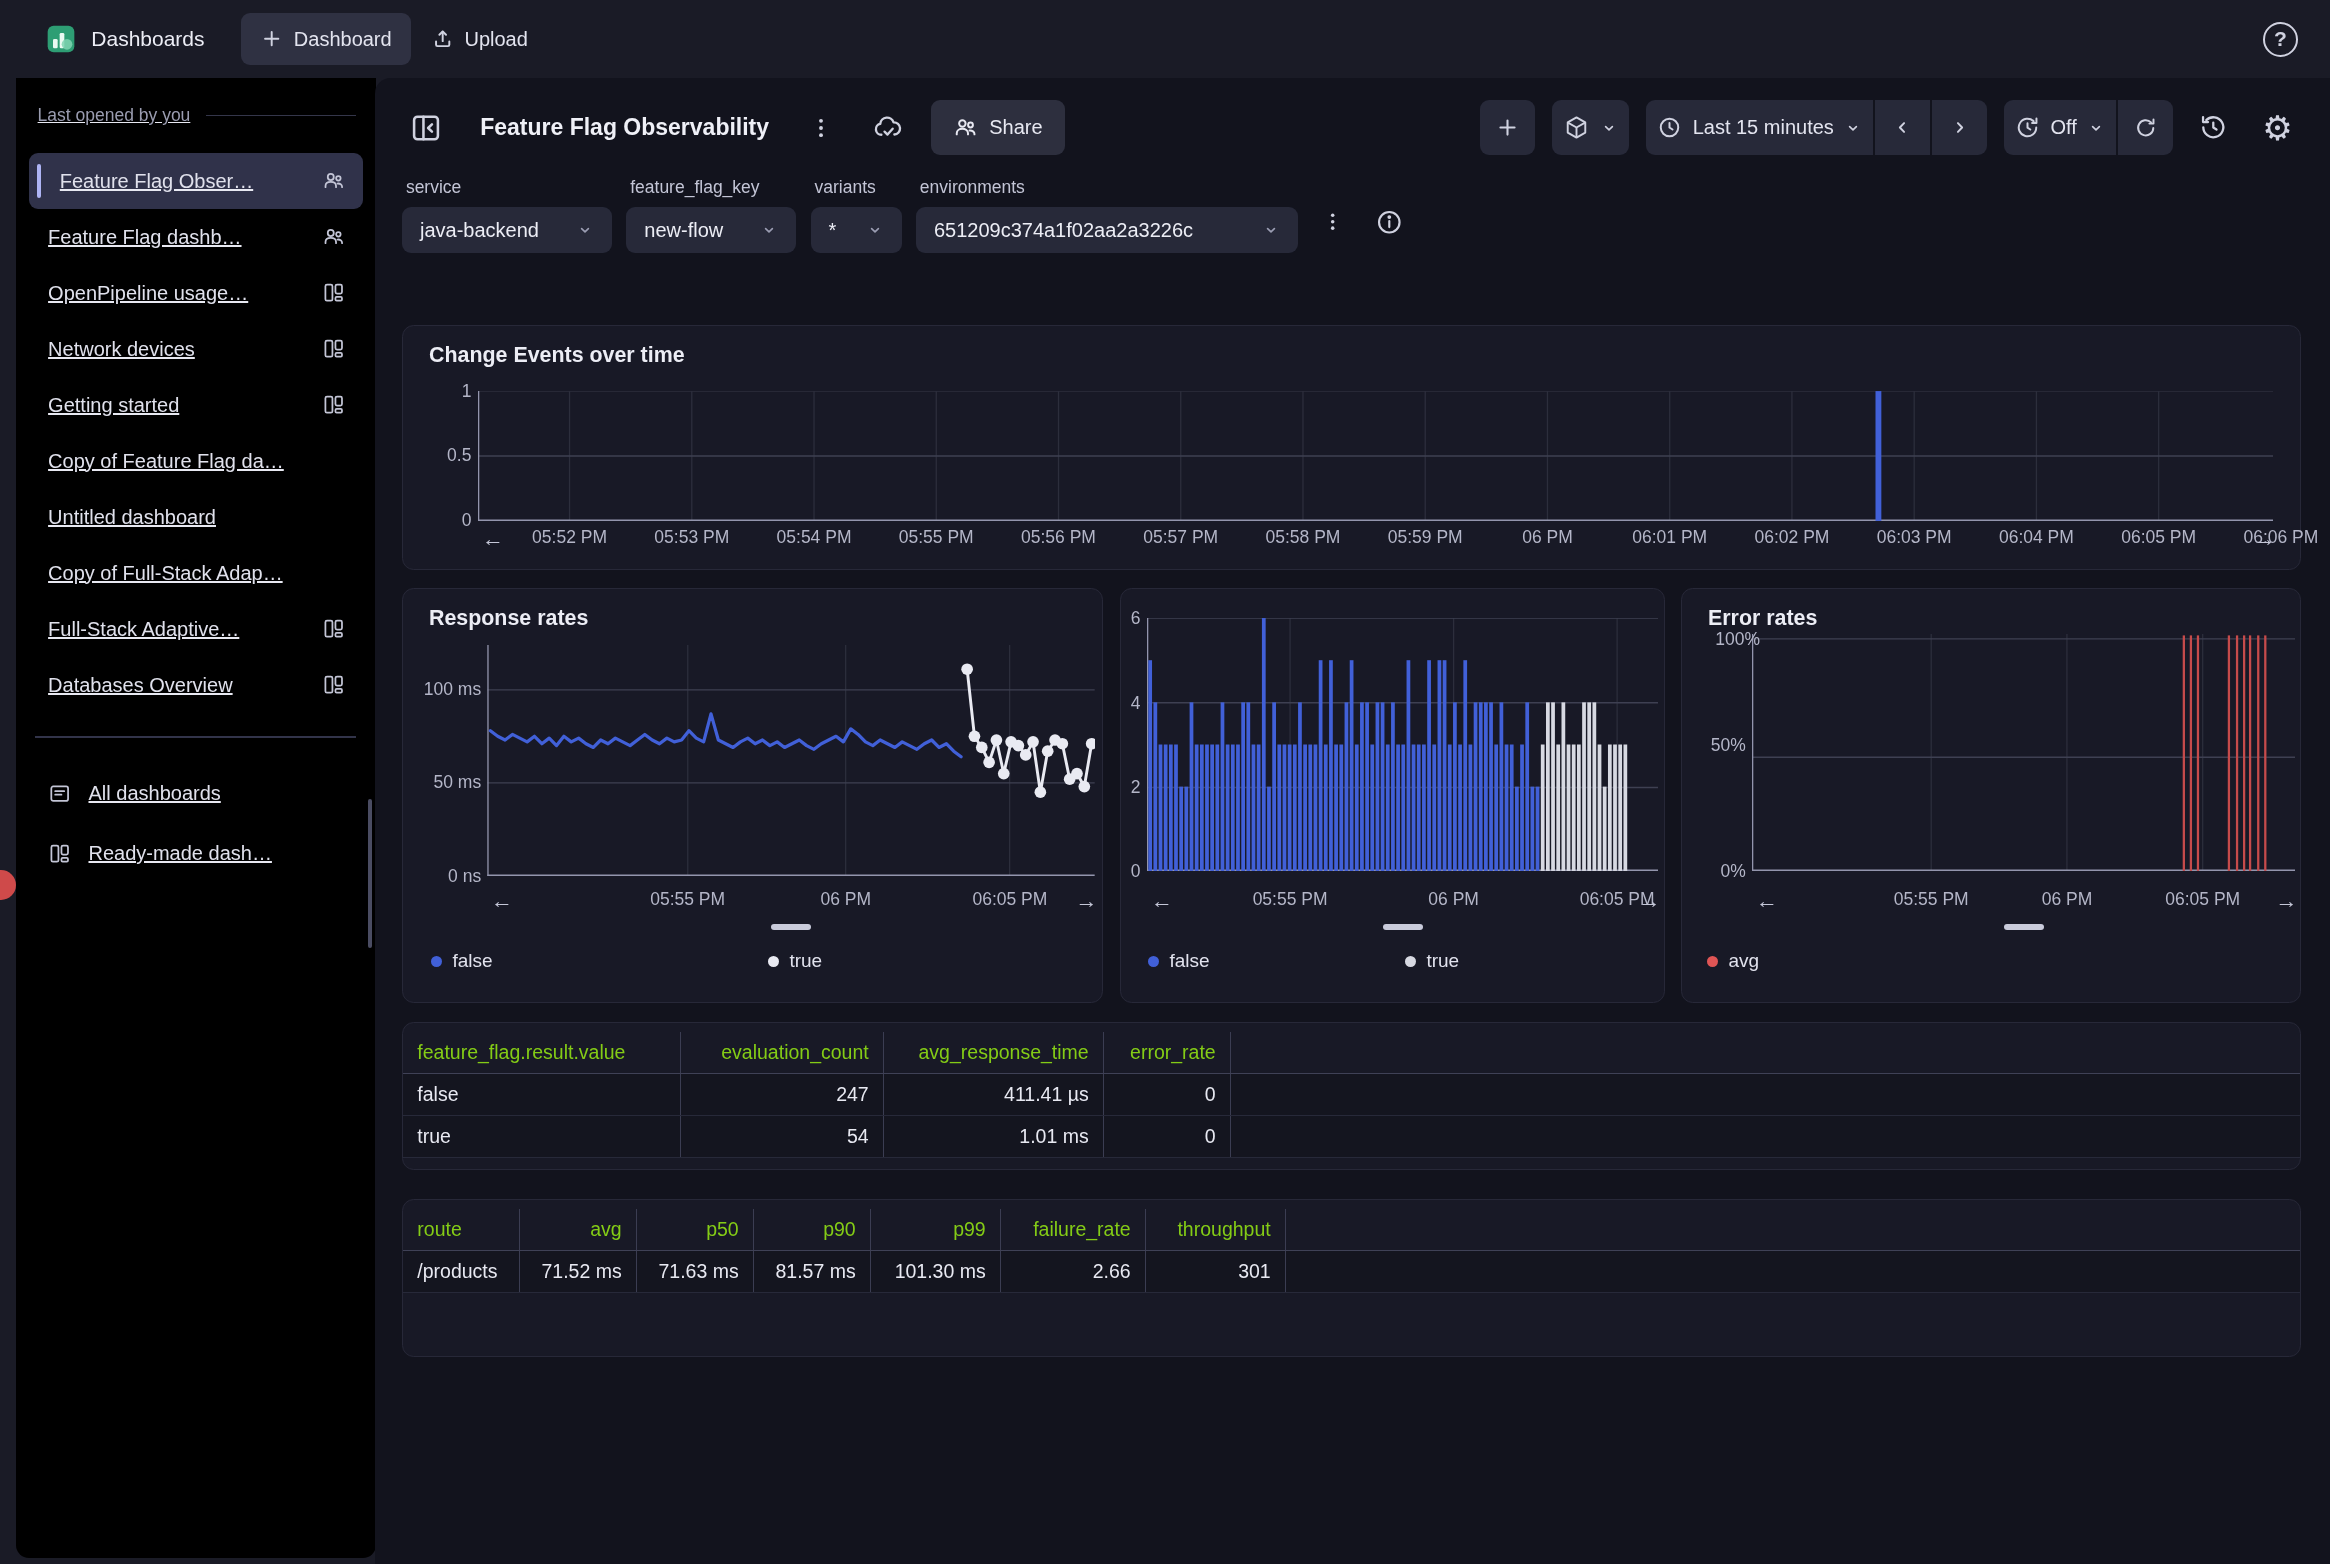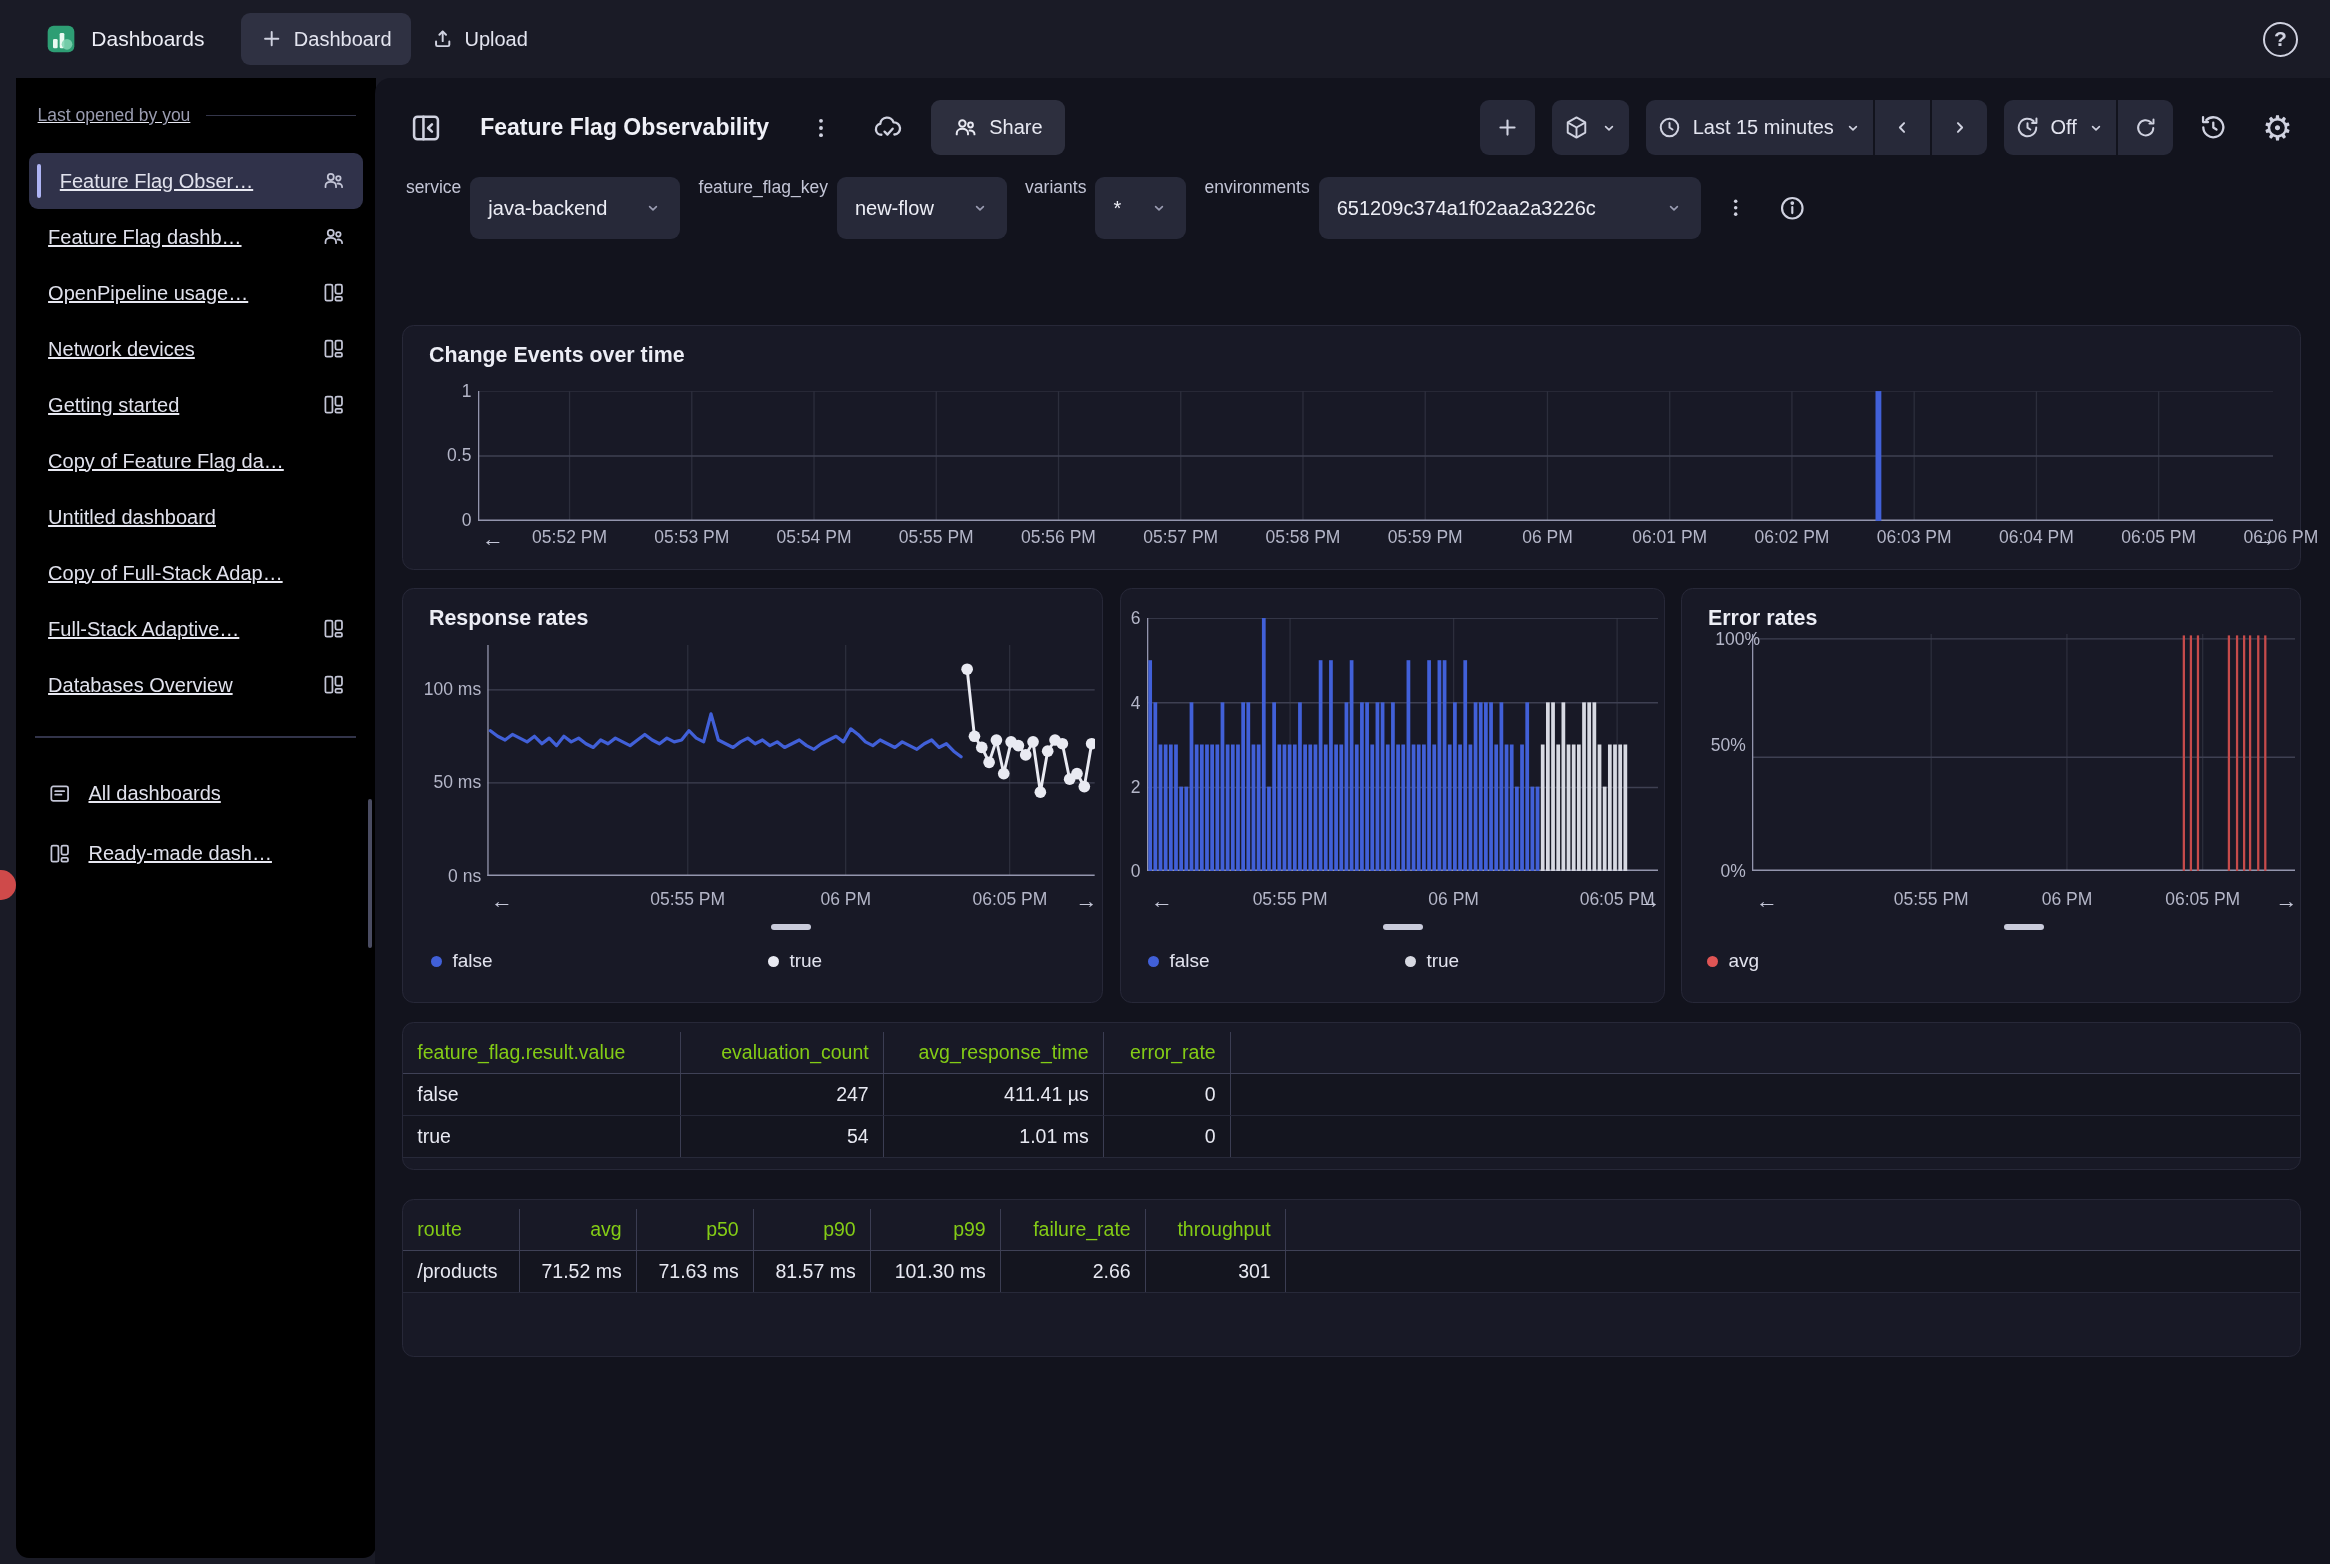--- a/index.html
+++ b/index.html
@@ -42,23 +42,23 @@
   .seg-group{display:flex;align-items:stretch;gap:1.9px;height:55px;}
   .seg{display:flex;align-items:center;gap:10.4px;background:#272939;padding:0 11px;color:#e3e4ef;font-size:20px;cursor:pointer;}
   .seg:first-child{border-radius:9px 0 0 9px;}
   .seg:last-child{border-radius:0 9px 9px 0;}
   .seg.only{border-radius:9px;}
   .sq{width:55px;justify-content:center;padding:0;}
   .icn{color:#d0d2e0;}
 
   
   .filters{position:absolute;top:99px;left:27px;display:flex;align-items:flex-end;gap:14.3px;}
-  .f-field{display:flex;flex-direction:row;gap:9px;}
+  .f-field{display:flex;flex-direction:column;gap:9px;}
   .f-label{font-size:17.5px;color:#c3c5d6;padding-left:3.9px;}
-  .f-pill{display:flex;align-items:center;justify-content:space-between;gap:14.3px;height:62px;padding:0 18px;background:#272939;border-radius:9px;font-size:20px;color:#ecedf5;cursor:pointer;white-space:nowrap;}
+  .f-pill{display:flex;align-items:center;justify-content:space-between;gap:14.3px;height:46px;padding:0 18px;background:#272939;border-radius:9px;font-size:20px;color:#ecedf5;cursor:pointer;white-space:nowrap;}
   .f-ghost{display:flex;align-items:center;justify-content:center;width:42px;height:62px;color:#d0d2e0;cursor:pointer;}
 
   
   .panel{position:absolute;background:#181926;border:1px solid #272838;border-radius:11.7px;}
   .panel-title{position:absolute;top:17px;left:26px;font-size:21.4px;font-weight:600;color:#ecedf5;}
   .p-change{top:247px;left:27px;width:1899px;height:245px;}
   .p-resp{top:510px;left:27px;width:701px;height:415px;}
   .p-mid{top:510px;left:745px;width:545px;height:415px;}
   .p-err{top:510px;left:1306px;width:620px;height:415px;}
   .p-table1{top:944px;left:27px;width:1899px;height:148px;}

